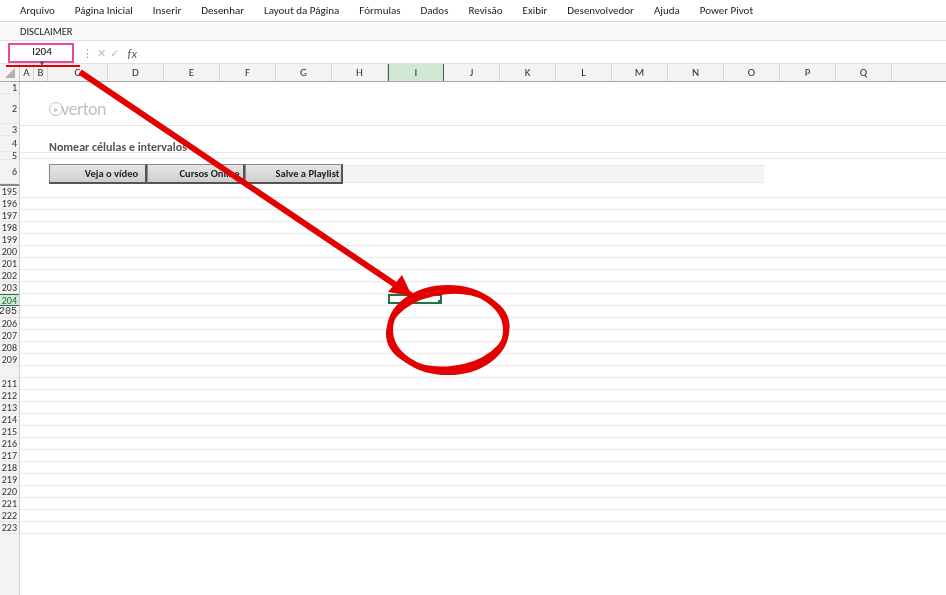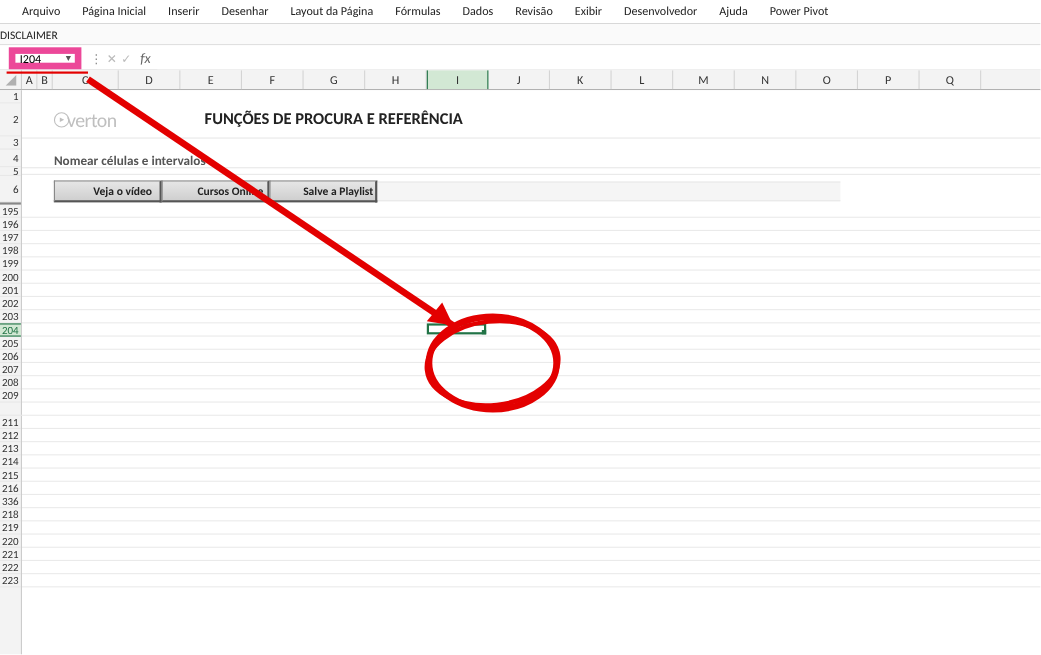--- a/index.html
+++ b/index.html
@@ -3,27 +3,27 @@
 <meta charset="utf-8">
 <style>
 * { margin: 0; padding: 0; box-sizing: border-box; font-family: "Segoe UI", Calibri, Arial, sans-serif; }
 body { width: 946px; height: 595px; background: #fff; overflow: hidden; position: relative; }
 
 
 .ribbon { display: flex; align-items: center; height: 22px; padding-left: 10px; gap: 0; border-bottom: 1px solid #d4d4d4; font-size: 11px; color: #222; }
 .ribbon-tab { padding: 3px 10px; cursor: default; }
 
 
-.disclaimer { height: 18px; display: flex; align-items: center; font-size: 10.5px; color: #333; background: #fafafa; }
+.disclaimer { height: 18px; display: flex; align-items: center; padding-left: 20px; font-size: 10.5px; color: #333; background: #fafafa; }
 .disclaimer-label { color: #222; }
 .disclaimer-link { color: #0066cc; text-decoration: underline; margin-left: 4px; }
 
 
 .formula-row { display: flex; align-items: center; height: 24px; border-top: 1px solid #e0e0e0; border-bottom: 1px solid #e0e0e0; font-size: 12px; padding-top: 2px; }
-.name-box { width: 66px; height: 20px; margin-left: 8px; border: 6px solid #ec4899; background: #fff; display: flex; align-items: center; justify-content: space-between; padding: 0 2px 0 4px; font-size: 11px; }
+.name-box { width: 66px; height: 20px; margin-left: 8px; border: 2px solid #ec4899; background: #fff; display: flex; align-items: center; justify-content: space-between; padding: 0 2px 0 4px; font-size: 11px; flex-direction: column; }
 .name-box .chev { font-size: 8px; color: #555; }
 .fb-icons { display: flex; align-items: center; gap: 4px; margin-left: 8px; color: #bbb; font-size: 11px; }
 .fb-icons span.fx { color: #666; font-style: italic; font-size: 13px; padding-left: 4px; }
 .fb-input { flex: 1; height: 20px; border: none; margin-left: 6px; font-size: 12px; outline: none; }
 
 
 .red-accent { position: absolute; top: 65px; left: 6px; width: 74px; height: 2px; background: #e30000; }
 
 
 .col-headers { display: flex; height: 18px; border-bottom: 1px solid #aaa; background: #f3f3f3; font-size: 11px; color: #333; }
@@ -139,51 +139,50 @@
       <div class="row-head" style="height: 12px;">195</div>
       <div class="row-head" style="height: 12px;">196</div>
       <div class="row-head" style="height: 12px;">197</div>
       <div class="row-head" style="height: 12px; padding-left: 13px;">198</div>
       <div class="row-head" style="height: 12px;">199</div>
       <div class="row-head" style="height: 12px;">200</div>
       <div class="row-head" style="height: 12px;">201</div>
       <div class="row-head" style="height: 12px;">202</div>
       <div class="row-head" style="height: 12px;">203</div>
       <div class="row-head active" style="height: 12px; text-align: center;">204</div>
-      <div class="row-head" style="height: 12px;">205</div>
+      <div class="row-head" style="height: 12px; font-family: Liberation Mono, monospace;">205</div>
       <div class="row-head" style="height: 12px;">206</div>
       <div class="row-head" style="height: 12px;">207</div>
       <div class="row-head" style="height: 12px;">208</div>
       <div class="row-head" style="height: 12px;">209</div>
       <div class="row-head" style="height: 12px; padding-left: 48px;">210</div>
       <div class="row-head" style="height: 12px;">211</div>
       <div class="row-head" style="height: 12px;">212</div>
       <div class="row-head" style="height: 12px;">213</div>
       <div class="row-head" style="height: 12px;">214</div>
       <div class="row-head" style="height: 12px;">215</div>
       <div class="row-head" style="height: 12px;">216</div>
-      <div class="row-head" style="height: 12px;">336</div>
+      <div class="row-head" style="height: 12px;">217</div>
       <div class="row-head" style="height: 12px;">218</div>
       <div class="row-head" style="height: 12px;">219</div>
       <div class="row-head" style="height: 12px;">220</div>
       <div class="row-head" style="height: 12px;">221</div>
       <div class="row-head" style="height: 12px;">222</div>
       <div class="row-head" style="height: 12px;">223</div>
     </div>
   <div class="cells">
     <div class="top-block">
       <div class="row-sep" style="top:43px;"></div>
       <div class="row-sep" style="top:70px;"></div>
       <div class="row-sep" style="top:76px;"></div>
       <div class="title-row">
         <span class="logo-text">
             <span class="circ">▸</span>
             <span>verton</span>
           </span>
-        <span>FUNÇÕES DE PROCURA E REFERÊNCIA</span>
       </div>
       <div class="subtitle-row">Nomear células e intervalos</div>
       <div class="btn-bar-bg"></div>
       <div class="btn-row">
         <button class="sheet-btn">Veja o vídeo</button>
         <button class="sheet-btn">Cursos Online</button>
         <button class="sheet-btn">Salve a Playlist</button>
       </div>
     </div>
     <div class="grid-lines" id="grid-lines" style="top: 104px;">

